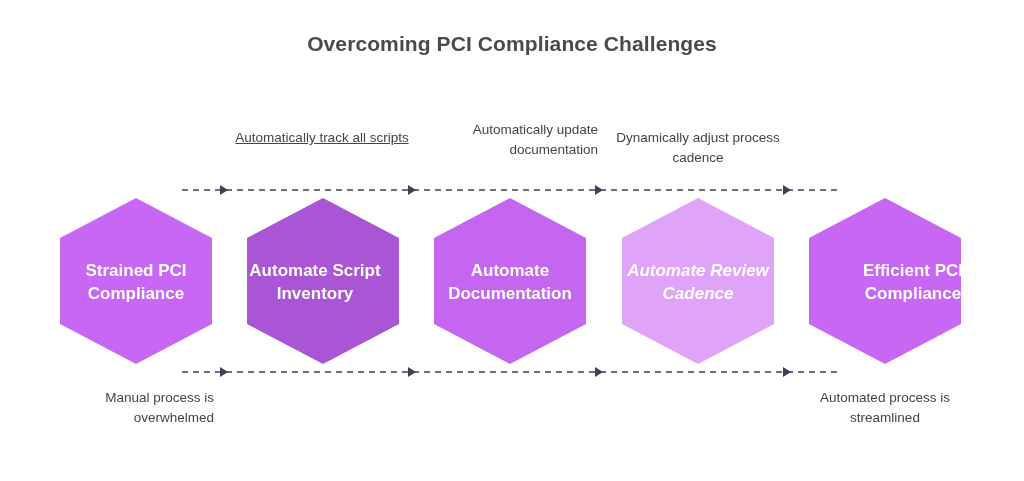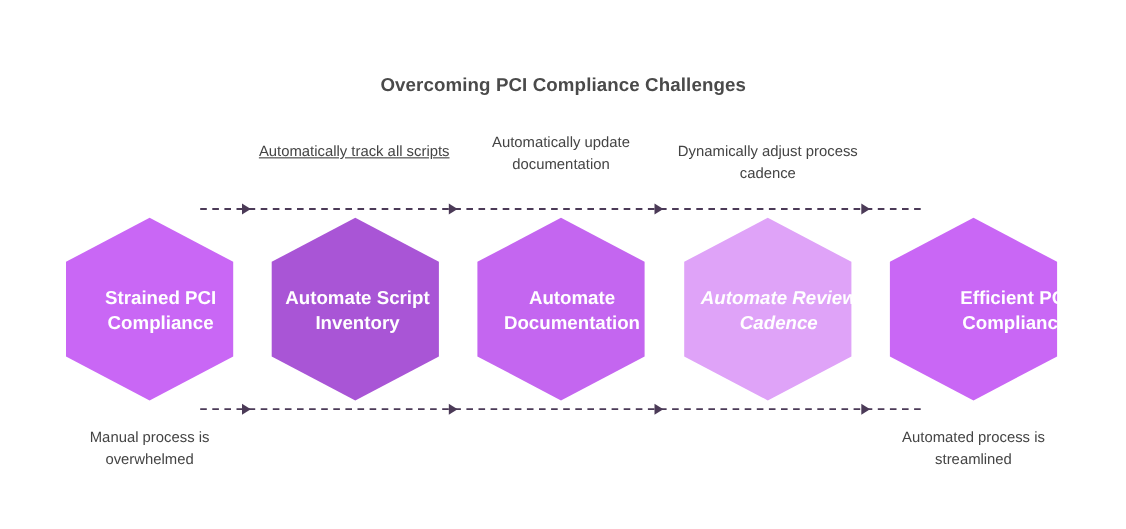--- a/index.html
+++ b/index.html
@@ -1,20 +1,20 @@
 <!DOCTYPE html>
 <html><head>
   <meta charset="utf-8">
   <style>
     html, body { margin: 0; padding: 0; background: #ffffff; }
     body { width: 1024px; height: 481px; position: relative; overflow: hidden; font-family: "Liberation Sans", "DejaVu Sans", sans-serif; }
     #canvas { position: absolute; left: 0; top: 0; width: 1024px; height: 481px; }
-    .title { position: absolute; left: 0; width: 1024px; top: 68px; text-align: center; font-size: 17px; font-weight: bold; color: #4a4a4a; letter-spacing: 0.1px; }
+    .title { position: absolute; left: 0; width: 1024px; top: 32px; text-align: center; font-size: 21px; font-weight: bold; color: #4a4a4a; letter-spacing: 0.1px; }
     .note { position: absolute; text-align: center; font-size: 13.5px; line-height: 20px; color: #444444; width: 180px; }
-    .hex-label { position: absolute; width: 150px; text-align: center; color: #ffffff; font-weight: bold; font-size: 17px; line-height: 23px; display: flex; align-items: center; justify-content: center; padding-left: 10px; }
+    .hex-label { position: absolute; width: 150px; text-align: center; color: #ffffff; font-weight: bold; font-size: 17px; line-height: 23px; display: flex; align-items: center; justify-content: center; }
   </style>
 </head>
 <body>
 
 <svg id="canvas" width="1024" height="481" viewBox="0 0 1024 481" xmlns="http://www.w3.org/2000/svg">
   <g id="connectors">
       <line x1="182" x2="842" y1="190" y2="190" stroke="#4b3a57" stroke-width="1.6" stroke-dasharray="6 5"></line>
       <polygon points="220,185 228,190 220,195" fill="#4b3a57"></polygon>
       <polygon points="408,185 416,190 408,195" fill="#4b3a57"></polygon>
       <polygon points="595,185 603,190 595,195" fill="#4b3a57"></polygon>
@@ -30,23 +30,23 @@
       <polygon points="323,198 399,238 399,324 323,364 247,324 247,238" fill="#a955d6"></polygon>
       <polygon points="510,198 586,238 586,324 510,364 434,324 434,238" fill="#c466f0"></polygon>
       <polygon points="698,198 774,238 774,324 698,364 622,324 622,238" fill="#dfa3f8"></polygon>
       <polygon points="885,198 961,238 961,324 885,364 809,324 809,238" fill="#c967f5"></polygon>
     </g>
 </svg>
 
 <div class="title">Overcoming PCI Compliance Challenges</div>
 
 <div class="note" style="left:232px; top:128px;text-decoration:underline;">Automatically track all scripts</div>
-<div class="note" style="left:422px; top:120px; width:176px;">Automatically update documentation</div>
+<div class="note" style="left:422px; top:120px; width:176px;text-align:right;">Automatically update documentation</div>
 <div class="note" style="left:608px; top:128px;">Dynamically adjust process cadence</div>
 
-<div class="note" style="left:58px; top:388px; width:156px;">Manual process is overwhelmed</div>
+<div class="note" style="left:58px; top:388px; width:156px;text-align:right;">Manual process is overwhelmed</div>
 <div class="note" style="left:800px; top:388px; width:170px;">Automated process is streamlined</div>
 
 <div class="hex-label" style="left:61px; top:246px; height:72px;">Strained PCI Compliance</div>
 <div class="hex-label" style="left:248px; top:246px; height:72px; width:134px;">Automate Script Inventory</div>
 <div class="hex-label" style="left:433px; top:246px; height:72px; width:154px;">Automate Documentation</div>
 <div class="hex-label" style="left:623px; top:246px; height:72px; width:150px;font-style:italic;">Automate Review Cadence</div>
 <div class="hex-label" style="left:810px; top:246px; height:72px;margin-left:28px;">Efficient PCI Compliance</div>
 
 </body></html>

